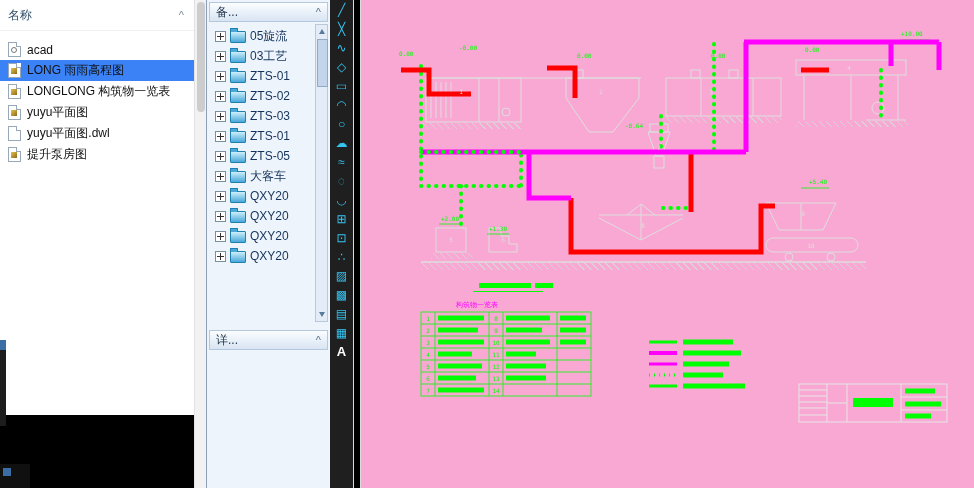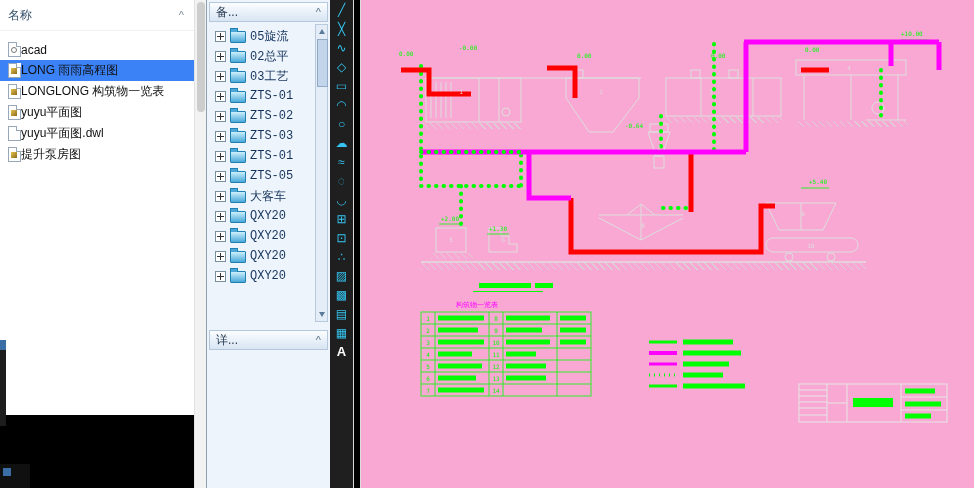--- a/index.html
+++ b/index.html
@@ -7,21 +7,21 @@
     position:relative;width:974px;height:488px;overflow:hidden;
     background:#000;font-family:"Liberation Sans",sans-serif;
     -webkit-font-smoothing:antialiased;
   }
   
   .file-panel{position:absolute;left:0;top:0;width:194px;height:415px;background:#fff;}
   .file-header{height:30px;display:flex;align-items:center;justify-content:space-between;
     padding:0 10px 0 8px;font-size:12px;color:#33506b;border-bottom:1px solid #f0f0f0;}
   .file-header .sort{color:#7a8a99;font-size:11px;}
   .file-rows{margin-top:8px;}
-  .frow{height:21px;display:flex;align-items:center;padding:0 4px 0 8px;
+  .frow{height:21px;display:flex;align-items:center;gap:6px;padding:0 4px 0 8px;
     font-size:12px;color:#111;white-space:nowrap;overflow:hidden;}
   .frow.selected{background:#3b82f6;}
   .doc{width:11px;height:13px;border:1px solid #98a8b8;background:#fff;position:relative;flex:none;}
   .doc::before{content:"";position:absolute;right:-1px;top:-1px;width:4px;height:4px;background:#fff;
     border-left:1px solid #98a8b8;border-bottom:1px solid #98a8b8;}
   .doc.dwg::after{content:"";position:absolute;left:2px;top:4px;width:6px;height:6px;
     background:linear-gradient(135deg,#e7c24a,#8a6a1f);}
   .doc.acad::after{content:"";position:absolute;left:2px;top:4px;width:6px;height:6px;
     border-radius:50%;border:1.5px solid #777;box-sizing:border-box;}
   .file-scrollbar{position:absolute;left:194px;top:0;width:12px;height:488px;background:#f2f2f2;
@@ -33,21 +33,21 @@
   .corner-box{position:absolute;left:0;top:464px;width:30px;height:24px;background:#101010;}
   .corner-box::before{content:"";position:absolute;left:3px;top:4px;width:8px;height:8px;background:#3a6ea5;}
   
   .palette{position:absolute;left:206px;top:0;width:124px;height:488px;background:#eef4fb;
     border-left:1px solid #8ca0b5;box-sizing:border-box;}
   .pal-header{height:20px;margin:2px 2px 0 2px;background:linear-gradient(#fbfdff,#d8e5f3);
     border:1px solid #b5c7da;display:flex;align-items:center;justify-content:space-between;
     padding:0 6px;font-size:12px;color:#24374c;box-sizing:border-box;}
   .pal-header .chev{color:#5a7186;font-size:11px;}
   .pal-header.bottom{position:absolute;left:0;right:0;top:330px;margin:0 2px;}
-  .tree{position:absolute;left:2px;top:26px;width:104px;font-family:Liberation Mono, monospace;}
+  .tree{position:absolute;left:2px;top:26px;width:104px;}
   .trow{height:20px;display:flex;align-items:center;gap:4px;padding-left:6px;
     font-size:12px;color:#13335c;white-space:nowrap;overflow:hidden;}
   .expbox{position:relative;width:9px;height:9px;border:1px solid #78909c;background:#fff;flex:none;box-sizing:content-box;}
   .expbox::before{content:"";position:absolute;left:1px;right:1px;top:4px;height:1px;background:#333;}
   .expbox::after{content:"";position:absolute;top:1px;bottom:1px;left:4px;width:1px;background:#333;}
   .folder{position:relative;width:14px;height:10px;margin-top:2px;background:linear-gradient(#cdeffb,#49a8d8);
     border:1px solid #1f7fae;border-radius:1px;flex:none;}
   .folder::before{content:"";position:absolute;left:-1px;top:-4px;width:6px;height:3px;background:#49a8d8;
     border:1px solid #1f7fae;border-bottom:none;}
   .pal-scrollbar{position:absolute;right:2px;top:24px;width:13px;height:298px;background:#e4edf7;
@@ -114,25 +114,20 @@
 <div class="palette">
   <div class="pal-header">
     <span>备...</span>
     <span class="chev">^</span>
   </div>
   <div class="tree">
     <div class="trow">
         <span class="expbox"></span>
         <span class="folder"></span>
         <span>05旋流</span>
-      </div>
-    <div class="trow">
-        <span class="expbox"></span>
-        <span class="folder"></span>
-        <span>02总平</span>
       </div>
     <div class="trow">
         <span class="expbox"></span>
         <span class="folder"></span>
         <span>03工艺</span>
       </div>
     <div class="trow">
         <span class="expbox"></span>
         <span class="folder"></span>
         <span>ZTS-01</span>

